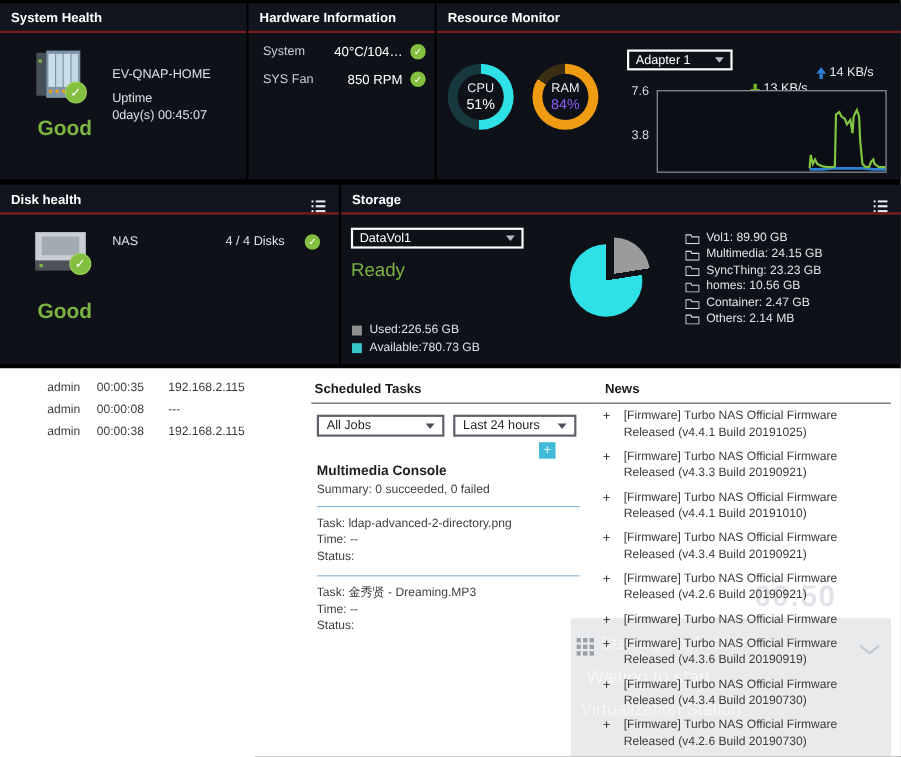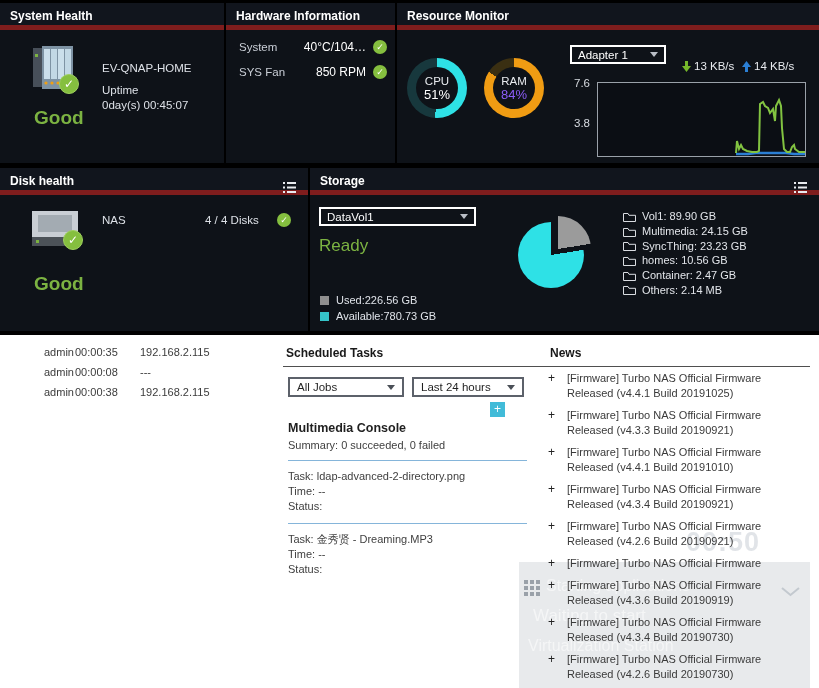--- a/index.html
+++ b/index.html
@@ -3,21 +3,21 @@
 <meta charset="utf-8">
 <style>
   html,body{margin:0;padding:0;background:#000;}
   *{box-sizing:border-box;}
   .stage{position:relative;width:819px;height:688px;background:#fff;overflow:hidden;
          font-family:"Liberation Sans","DejaVu Sans",sans-serif;}
   
   .dark{position:absolute;left:0;top:0;width:819px;height:335px;background:#000;}
   .panel{position:absolute;background:#0e1218;}
   .hd{height:27px;line-height:26px;padding:0 10px;color:#fff;font-weight:bold;font-size:12px;
-      border-bottom:5px solid #7f1d1d;background:#11151d;position:relative;}
+      border-bottom:2px solid #7f1d1d;background:#11151d;position:relative;}
   .list-ic{position:absolute;right:12px;top:8px;cursor:pointer;}
   
   .nas-wrap{position:absolute;left:32px;top:42px;width:64px;height:60px;}
   .good{position:absolute;font-size:19px;font-weight:bold;color:#7cb342;}
   .badge{border-radius:50%;background:#85bf3f;color:#fff;display:flex;align-items:center;justify-content:center;font-weight:bold;}
   .badge.big{width:20px;height:20px;font-size:12px;position:absolute;left:27px;top:29px;border:1px solid #9ed05e;}
   .badge.sm{width:14px;height:14px;font-size:9px;}
   .sys-txt{position:absolute;left:102px;color:#dde1e7;font-size:11.5px;line-height:15px;}
   
   .hw-row{position:absolute;left:13px;right:8px;display:flex;align-items:center;height:16px;}
@@ -45,21 +45,21 @@
   .pie-base{position:absolute;inset:0;border-radius:50%;}
   .pie-wedge{position:absolute;inset:0;border-radius:50%;transform:translate(7px,-6px);}
   .folders{position:absolute;left:313px;top:41px;}
   .f-row{display:flex;align-items:center;gap:6px;height:14.7px;color:#e2e5ea;font-size:11px;}
   
   .white{position:absolute;left:0;top:335px;width:819px;height:353px;background:#fff;}
   .col{position:absolute;top:0;height:353px;}
   .chd{margin-top:11px;padding-bottom:6px;font-weight:bold;font-size:12px;color:#191919;
        border-bottom:1px solid #4f4f4f;}
   .u-row{display:flex;height:20px;line-height:20px;font-size:11px;color:#3b3b3b;}
-  .u-user{width:75px;padding-left:44px;}
+  .u-user{width:88px;padding-left:28px;text-align:center;}
   .u-time{width:65px;}
   .sel-light{height:20px;border:2px solid #5c616a;background:#fff;color:#1f1f1f;font-size:11.5px;
              display:flex;align-items:center;padding:0 7px;cursor:pointer;}
   .sel-light .caret{border-top-color:#4a4f57;}
   .t-body{padding-left:5px;}
   .t-selects{display:flex;gap:8px;margin:10px 0 24px;}
   .t-group-title{font-weight:bold;font-size:12.5px;color:#1f1f1f;}
   .plus-btn{position:absolute;right:40px;top:67px;width:15px;height:15px;background:#41bbd8;color:#fff;
             font-size:12px;line-height:15px;text-align:center;cursor:pointer;}
   .t-summary{font-size:11px;color:#3f3f3f;margin-top:4px;}
@@ -133,21 +133,21 @@
           <span class="ring-label">RAM</span>
           <span class="ring-val" style="color:#8b5cf6;">84%</span>
         </div>
       </div>
 
       <div class="sel-dark" style="left:173px;top:42px;width:96px;">
         <span>Adapter 1</span>
         <span class="caret"></span>
       </div>
 
-      <div class="net-lab" style="left:285px;top:57px;text-align:center;">
+      <div class="net-lab" style="left:285px;top:72px;text-align:center;">
         <svg width="9" height="11">
             <rect x="3" y="0" width="3" height="5" fill="#76b82a"></rect>
             <polygon points="0,5 9,5 4.5,11" fill="#76b82a"></polygon>
           </svg>
         <span>13 KB/s</span>
       </div>
       <div class="net-lab" style="left:345px;top:57px;">
         <svg width="9" height="11">
             <rect x="3" y="6" width="3" height="5" fill="#2b7fd4"></rect>
             <polygon points="0,6 9,6 4.5,0" fill="#2b7fd4"></polygon>

